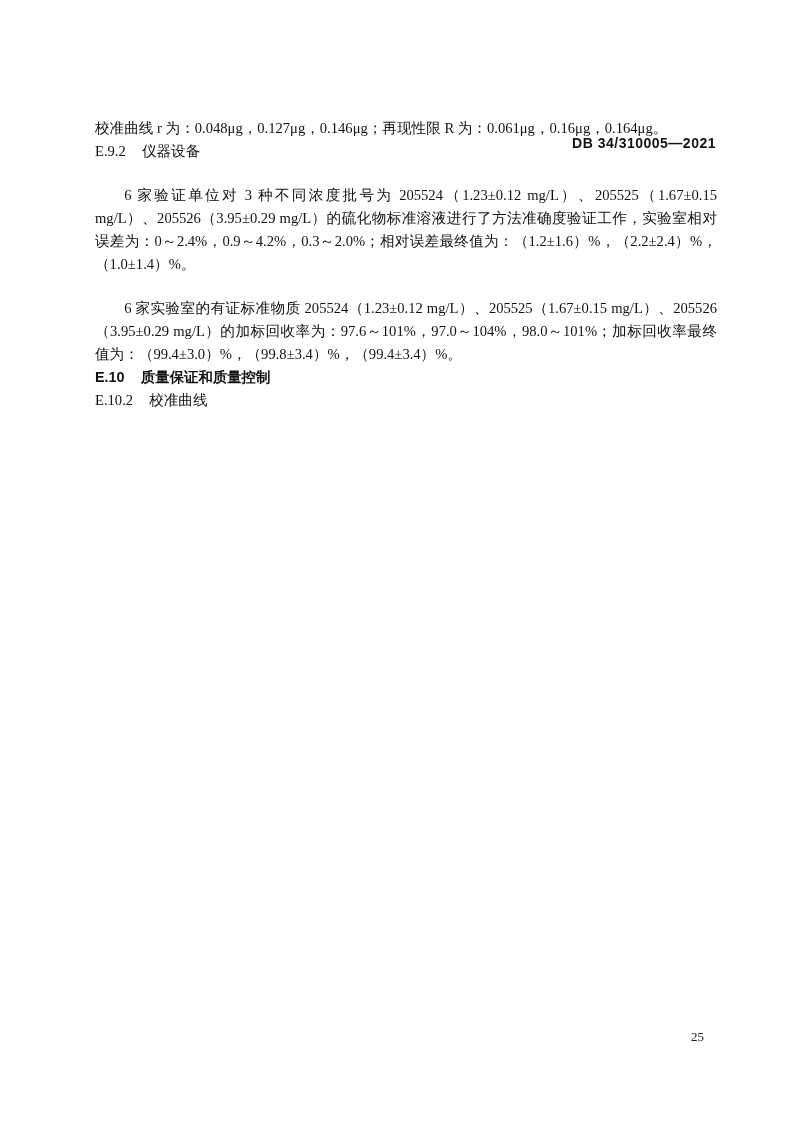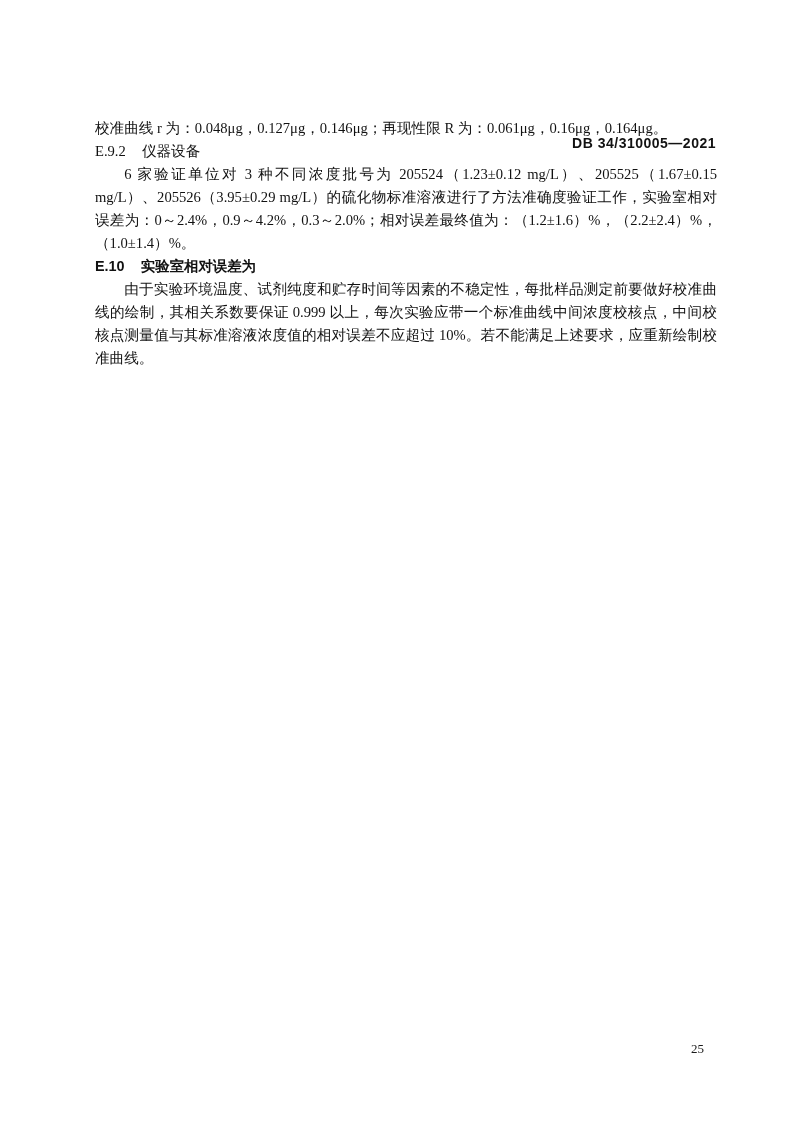--- a/index.html
+++ b/index.html
@@ -41,69 +41,72 @@
     line-height: 23px;
     text-align: justify;
     text-justify: inter-ideograph;
   }
   .content p, .content h2, .content h3 {
     margin: 0;
     padding: 0;
     font-size: 14.6px;
     line-height: 23px;
   }
-  p.body.indent { text-indent: 2em; }
+  p.body.indent { text-indent: 2em; margin-top: 21px; }
   h2.heading, h3.heading {
     text-align: left;
     font-weight: normal;
   }
   h2.heading {
     font-weight: bold;
     font-family: "Liberation Sans", "DejaVu Sans", sans-serif;
     font-size: 14.4px;
   }
   .heading .num { margin-right: 0.85em; margin-top: 48px; }
   .page-number {
     position: absolute;
     top: 1029px;
     right: 89px;
     font-size: 13px;
     font-family: "Liberation Serif", "DejaVu Serif", serif;
     color: #1a1a1a;
-    margin-top: 12px;
   }
 </style>
 </head>
 <body>
 
 <div class="page">
 
   <div class="doc-header">DB 34/310005—2021</div>
 
   <div class="content">
 
     <p class="body">校准曲线 r 为：0.048μg，0.127μg，0.146μg；再现性限 R 为：0.061μg，0.16μg，0.164μg。</p>
 
     <h3 class="heading">
       <span class="num">E.9.2</span>
       <span class="title">仪器设备</span>
     </h3>
 
     <p class="body indent">6 家验证单位对 3 种不同浓度批号为 205524（1.23±0.12 mg/L）、205525（1.67±0.15 mg/L）、205526（3.95±0.29 mg/L）的硫化物标准溶液进行了方法准确度验证工作，实验室相对误差为：0～2.4%，0.9～4.2%，0.3～2.0%；相对误差最终值为：（1.2±1.6）%，（2.2±2.4）%，（1.0±1.4）%。</p>
 
+    <p class="body indent">6 家实验室的有证标准物质 205524（1.23±0.12 mg/L）、205525（1.67±0.15 mg/L）、205526（3.95±0.29 mg/L）的加标回收率为：97.6～101%，97.0～104%，98.0～101%；加标回收率最终值为：（99.4±3.0）%，（99.8±3.4）%，（99.4±3.4）%。</p>
 
     <h2 class="heading">
       <span class="num">E.10</span>
-      <span class="title">实验室相对误差为</span>
+      <span class="title">质量保证和质量控制</span>
     </h2>
 
 
 
+    <h3 class="heading">
+      <span class="num">E.10.2</span>
+      <span class="title">校准曲线</span>
+    </h3>
 
-    <p class="body indent">由于实验环境温度、试剂纯度和贮存时间等因素的不稳定性，每批样品测定前要做好校准曲线的绘制，其相关系数要保证 0.999 以上，每次实验应带一个标准曲线中间浓度校核点，中间校核点测量值与其标准溶液浓度值的相对误差不应超过 10%。若不能满足上述要求，应重新绘制校准曲线。</p>
 
 
 
   </div>
 
   <div class="page-number">25</div>
 
 </div>
 
 </body></html>

